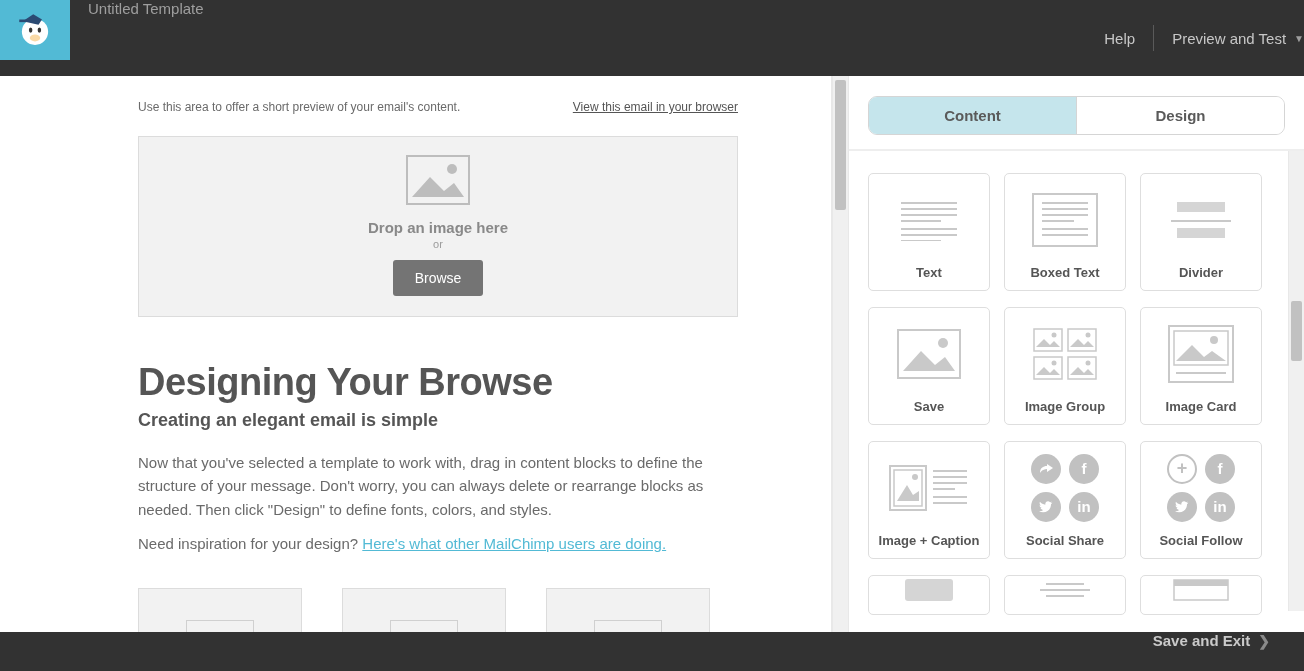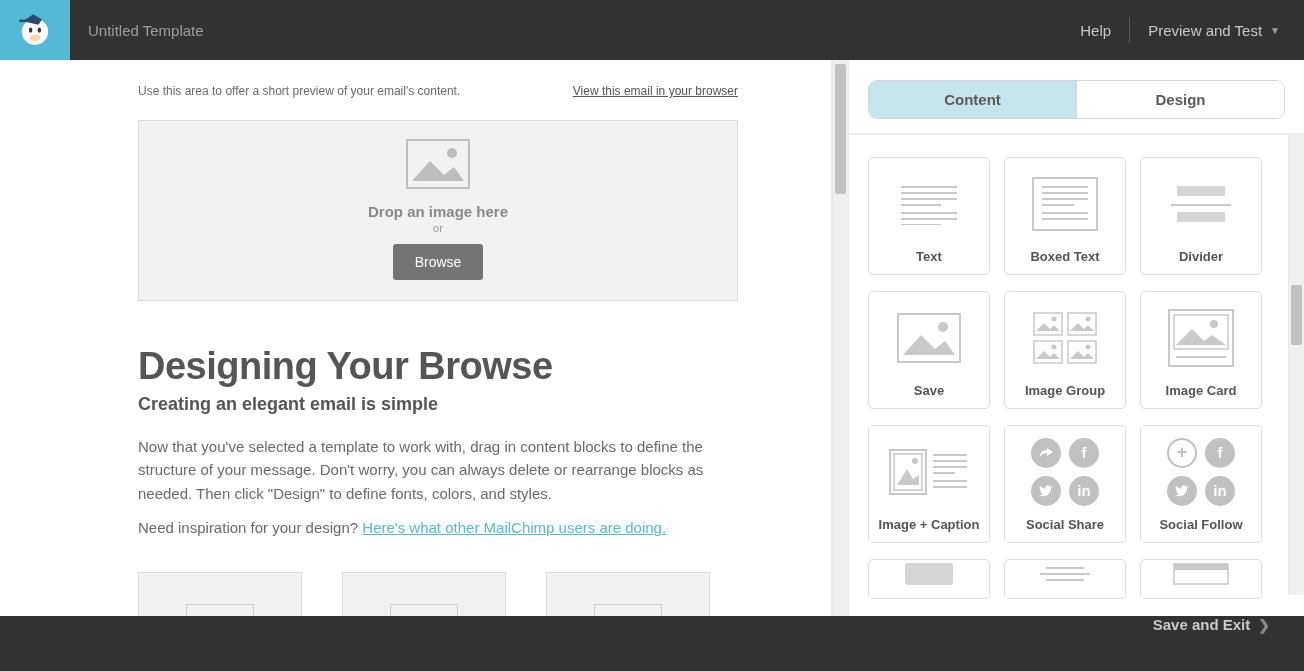--- a/index.html
+++ b/index.html
@@ -1,22 +1,22 @@
 <!DOCTYPE html>
 <html><head>
 <meta charset="utf-8">
 <style>
 * { box-sizing: border-box; margin: 0; padding: 0; }
 body { font-family: "Helvetica Neue", Helvetica, Arial, sans-serif; background: #fff; overflow: hidden; width: 1304px; height: 671px; }
 
-.header { height: 60px; background: #323232; display: flex; align-items: center; color: #b7b7b7; }
+.header { height: 76px; background: #323232; display: flex; color: #b7b7b7; }
 .logo-box { width: 70px; height: 60px; background: #52bad5; display: flex; align-items: center; justify-content: center; }
 .logo-box svg { width: 42px; height: 42px; }
 .title { margin-left: 18px; font-size: 15px; color: #9e9e9e; }
-.header-right { margin-left: auto; display: flex; align-items: center; padding-right: 24px; gap: 18px; color: #c7c7c7; font-size: 15px; }
+.header-right { margin-left: auto; display: flex; align-items: center; gap: 18px; color: #c7c7c7; font-size: 15px; }
 .divider-v { width: 1px; height: 26px; background: #5a5a5a; }
 .preview-test { display: flex; align-items: center; gap: 8px; cursor: pointer; }
 .chevron-down { font-size: 10px; color: #9e9e9e; }
 
 .main { display: flex; height: 556px; }
 .canvas-wrap { flex: 1; position: relative; background: #fff; overflow: hidden; }
 .canvas-scroll { position: absolute; right: 0; top: 0; bottom: 0; width: 17px; background: #f0f0f0; border-left: 1px solid #e8e8e8; }
 .scroll-thumb { position: absolute; top: 0; left: 2px; right: 2px; height: 120px; background: #c1c1c1; border-radius: 2px; }
 .canvas { padding: 24px 110px 0 138px; height: 100%; overflow: hidden; }
 

